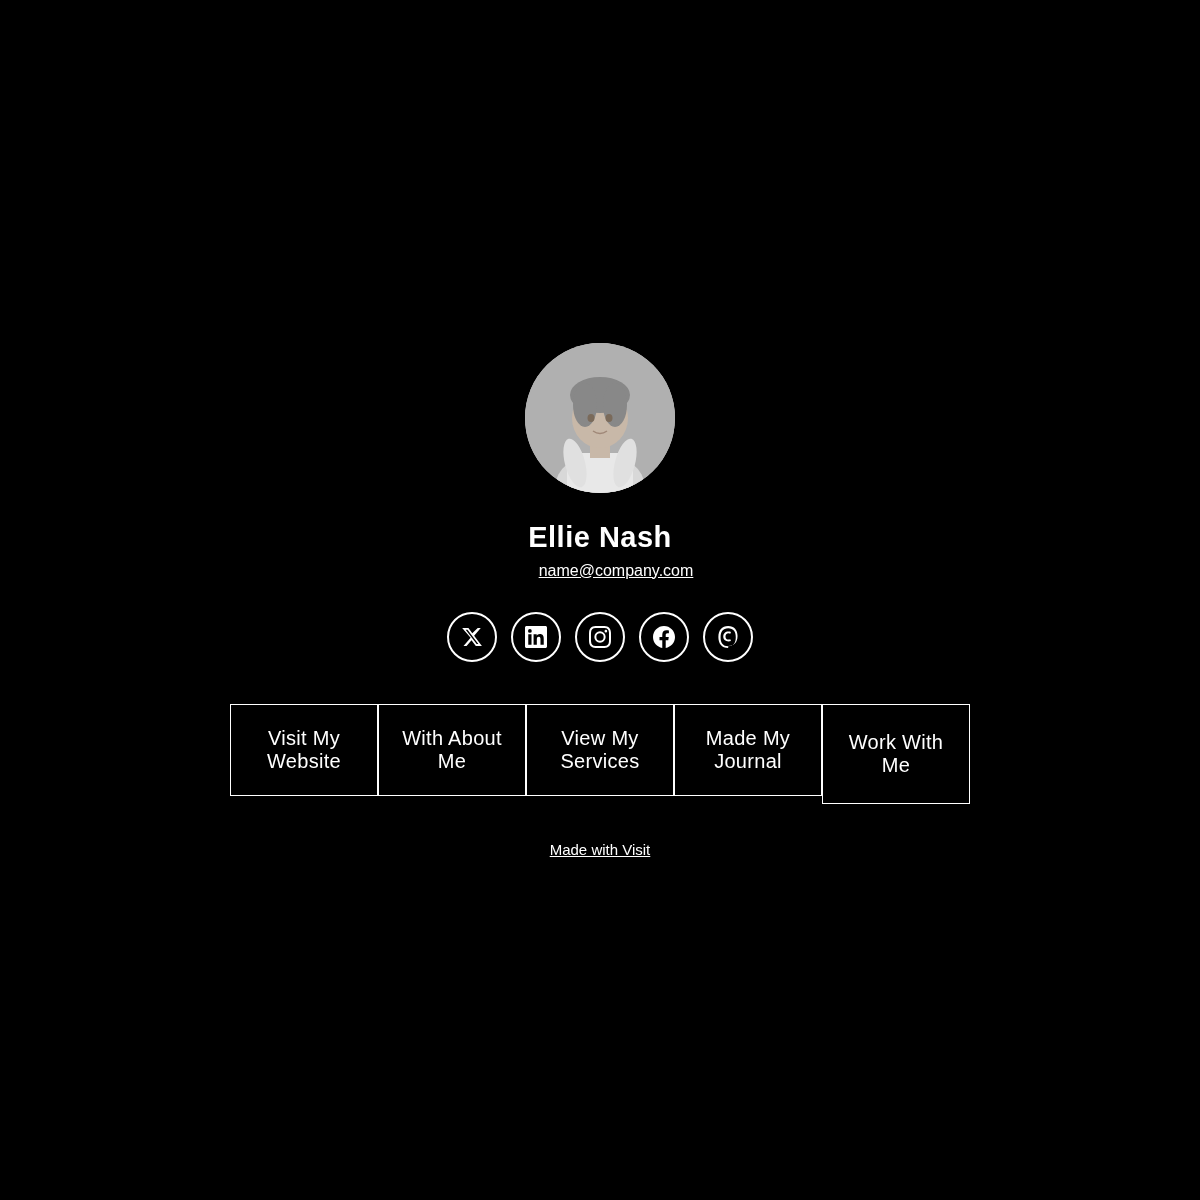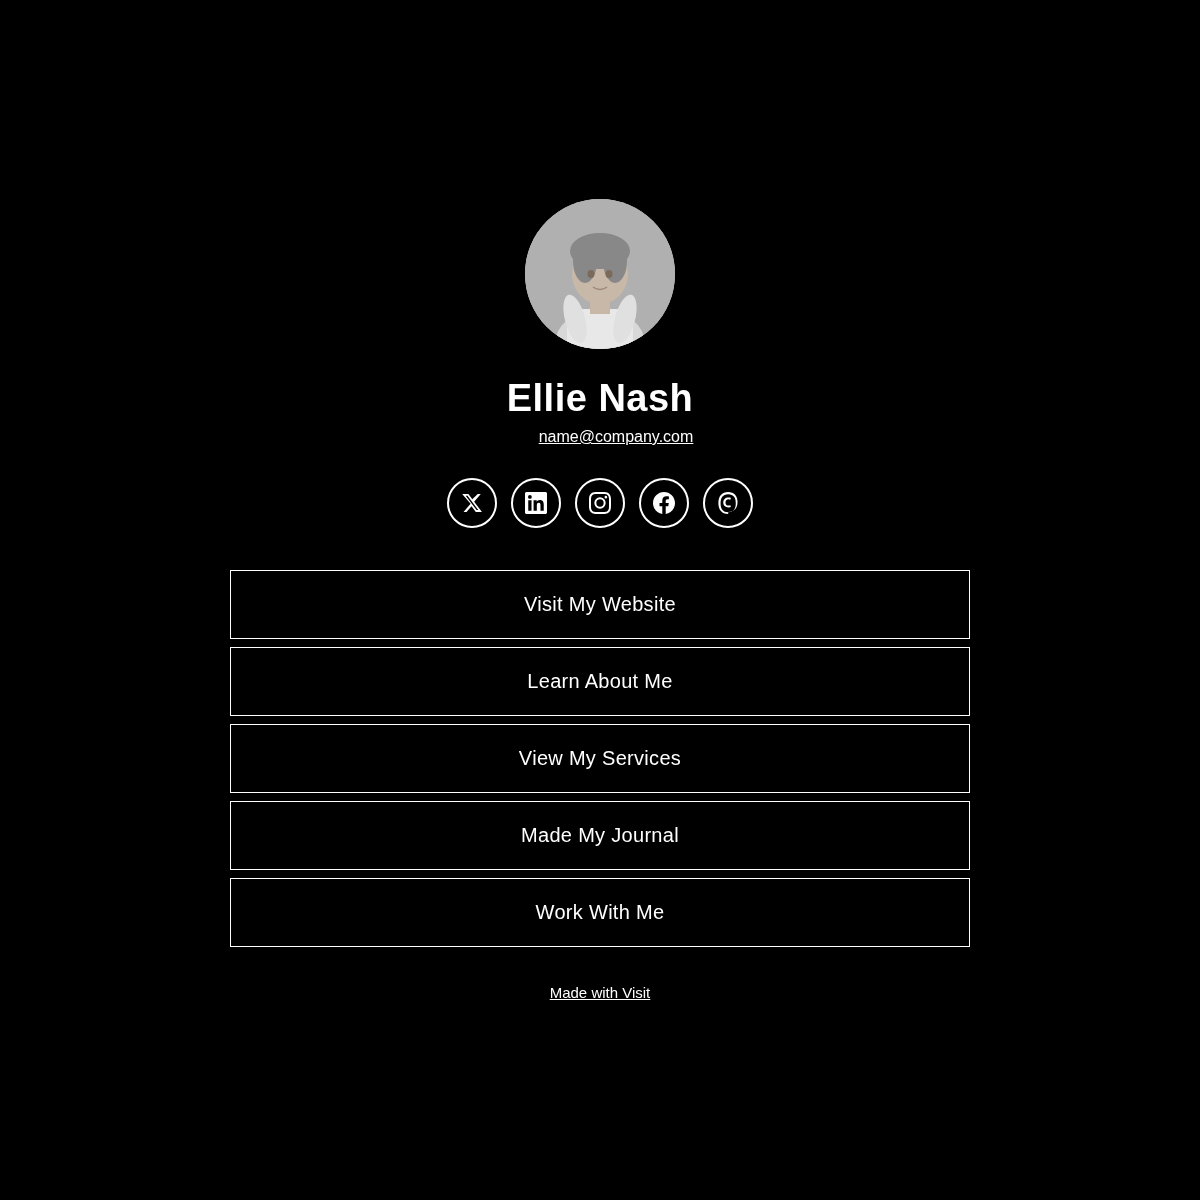--- a/index.html
+++ b/index.html
@@ -36,21 +36,21 @@
       background: #ccc;
       flex-shrink: 0;
     }
 
     .avatar-svg {
       width: 100%;
       height: 100%;
     }
 
     .name {
-      font-size: 38px;
+      font-size: 29px;
       font-weight: 600;
       letter-spacing: 0.5px;
       margin-bottom: 8px;
       color: #fff;
     }
 
     .email {
       font-size: 16px;
       color: #fff;
       text-decoration: underline;
@@ -79,21 +79,21 @@
     }
 
     .social-icon svg {
       width: 22px;
       height: 22px;
       fill: #fff;
     }
 
     .nav-buttons {
       display: flex;
-      flex-direction: column;
+      flex-direction: row;
       gap: 0px;
       width: 100%;
       margin-bottom: 37px;
     }
 
     .nav-button {
       width: 100%;
       padding: 22px 20px;
       background: #000;
       color: #fff;
@@ -187,21 +187,21 @@
     <div class="social-icon">
       <svg viewBox="0 0 24 24" xmlns="http://www.w3.org/2000/svg">
         <path d="M12.186 24h-.007c-3.581-.024-6.334-1.205-8.184-3.509C2.35 18.44 1.5 15.586 1.5 12.068c0-3.73.913-6.677 2.713-8.758C6.089 1.177 8.734 0 12.186 0c3.226 0 5.772 1.007 7.567 2.993 1.664 1.838 2.553 4.44 2.647 7.73l.003.165-.003.165c-.094 3.29-.983 5.892-2.647 7.73-1.795 1.986-4.341 2.993-7.567 2.993v.224zM12.186 2.4c-2.865 0-5.017.918-6.398 2.73-1.267 1.657-1.888 4.065-1.888 7.155 0 3.09.621 5.498 1.888 7.155 1.381 1.812 3.533 2.73 6.398 2.73 2.865 0 5.017-.918 6.398-2.73 1.267-1.657 1.888-4.065 1.888-7.155 0-3.09-.621-5.498-1.888-7.155-1.381-1.812-3.533-2.73-6.398-2.73zm.414 14.4c-1.82 0-3.27-.513-4.31-1.524-.966-.942-1.47-2.248-1.47-3.876 0-1.628.504-2.934 1.47-3.876 1.04-1.011 2.49-1.524 4.31-1.524.955 0 1.848.18 2.655.535l-.756 1.908a4.147 4.147 0 00-1.899-.443c-1.122 0-1.98.307-2.55.912-.524.555-.79 1.349-.79 2.488 0 1.139.266 1.933.79 2.488.57.605 1.428.912 2.55.912a4.147 4.147 0 001.899-.443l.756 1.908a6.507 6.507 0 01-2.655.535z"></path>
       </svg>
     </div>
 
   </div>
 
   <div class="nav-buttons">
     <button class="nav-button">Visit My Website</button>
-    <button class="nav-button">Learn About Me</button>
+    <button class="nav-button">With About Me</button>
     <button class="nav-button">View My Services</button>
     <button class="nav-button">Made My Journal</button>
     <button class="nav-button">Work With Me</button>
   </div>
 
   <div class="footer-link">Made with Visit</div>
 
 </div>
 
 </body></html>

